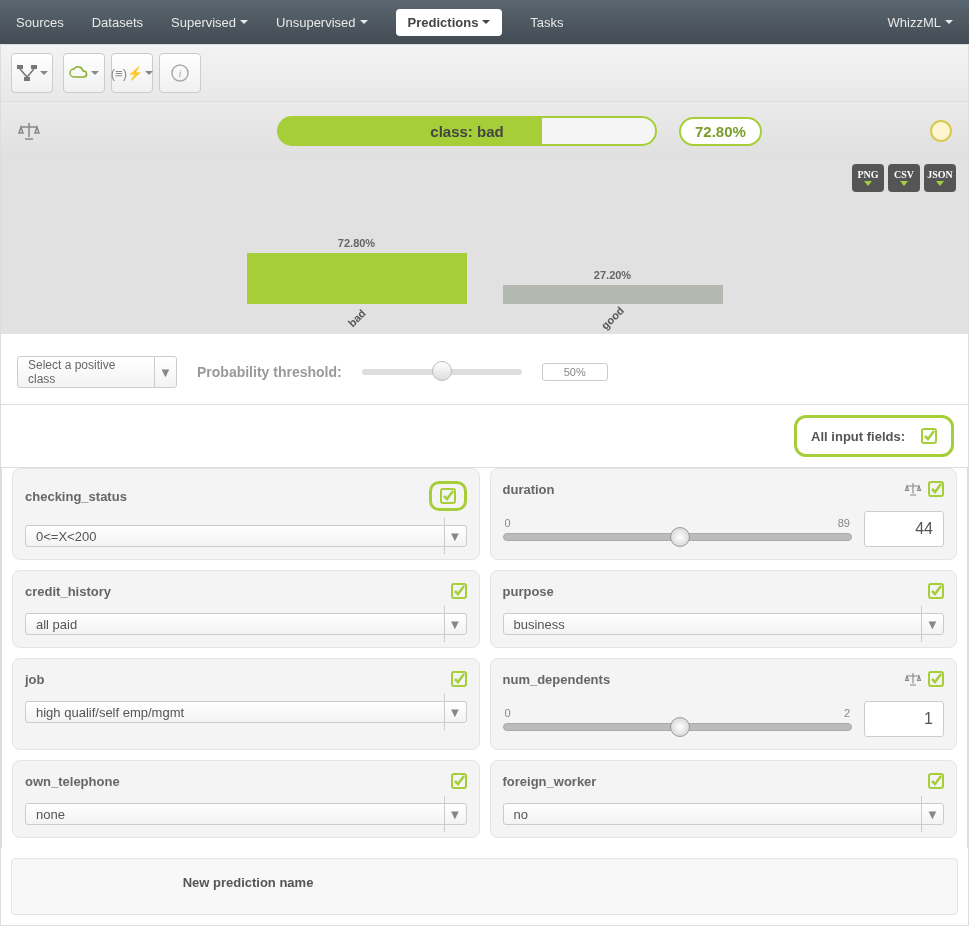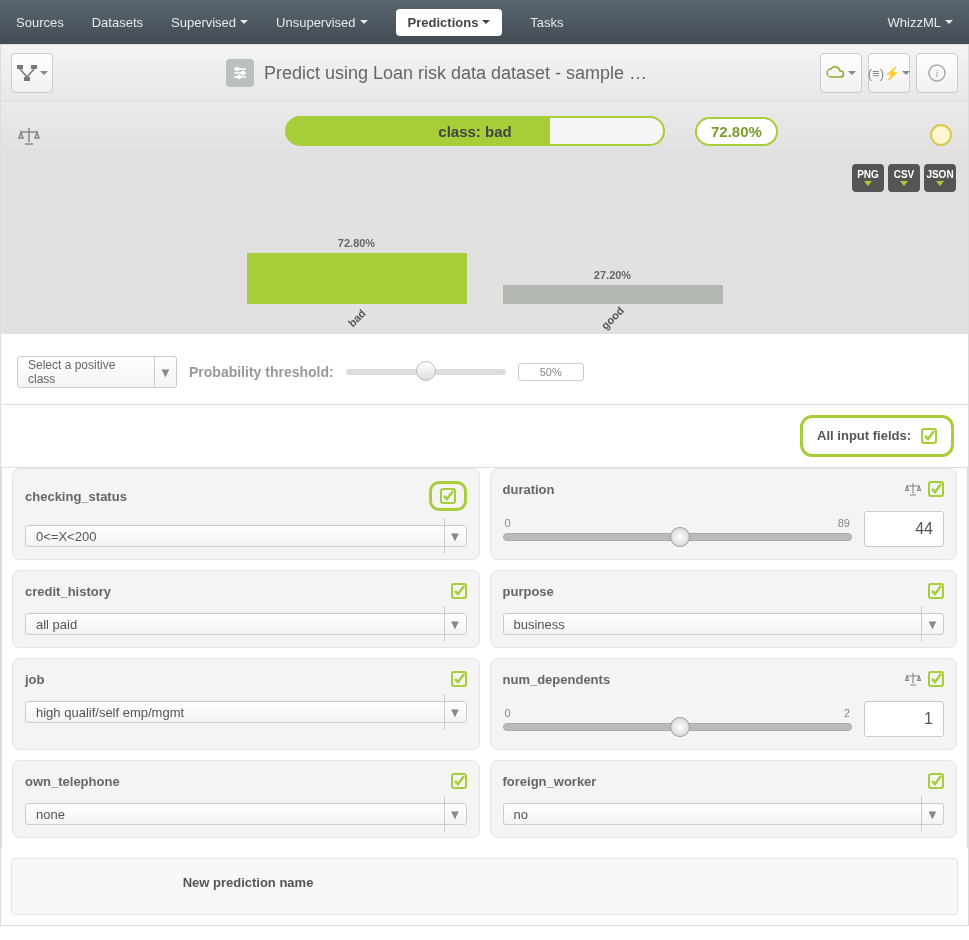--- a/index.html
+++ b/index.html
@@ -12,50 +12,50 @@
 .spacer { flex: 1; }
 .whizz { color: #e8e8e8; }
 
 .titlebar { height: 58px; background: linear-gradient(#f3f3f3,#e8e8e8); border: 1px solid #ddd; display: flex; align-items: center; padding: 0 10px; gap: 10px; }
 .tb-icon-btn { width: 42px; height: 40px; border: 1px solid #ccc; border-radius: 4px; background: linear-gradient(#fff,#f0f0f0); display: flex; align-items: center; justify-content: center; color: #888; }
 .tb-title { flex: 1; display: flex; align-items: center; justify-content: center; gap: 10px; font-size: 18px; color: #666; }
 .sq-icon { width: 28px; height: 28px; border-radius: 4px; background: #b8c1bf; display: inline-flex; align-items: center; justify-content: center; }
 .tb-right { display: flex; gap: 6px; }
 
 .pred-band { background: linear-gradient(#ebebeb,#e0e0e0); padding: 14px 16px 10px; border-left:1px solid #ddd; border-right:1px solid #ddd; }
-.pred-row { display: flex; align-items: flex-end; gap: 24px; }
+.pred-row { display: flex; align-items: center; gap: 16px; }
 .balance-icon { color: #888; }
 .pred-bar { flex: 0 0 380px; margin-left: 220px; height: 30px; border-radius: 15px; background: linear-gradient(to right, #a6ce39 70%, #f5f5f5 70%); border: 2px solid #a6ce39; display:flex; align-items:center; justify-content:center; color:#444; font-weight:bold; font-size:15px; position:relative; }
 .pred-pct { background:#fff; border:2px solid #a6ce39; border-radius:16px; padding:4px 14px; font-weight:bold; color:#7a9e2b; font-size:15px; margin-left:6px; }
 .collapse-btn { width:22px; height:22px; border-radius:50%; border:2px solid #d9c84f; background:#fdf6d0; margin-left:auto; }
 
 .chart-area { background: #e1e1e1; padding: 28px 16px 10px; border-left:1px solid #ddd; border-right:1px solid #ddd; position:relative; }
-.export-btns { position:absolute; top:8px; right:12px; display:flex; gap:4px; }
+.export-btns { position:absolute; top:8px; right:12px; display:flex; gap:4px;font-family:Liberation Serif, serif; }
 .export-btn { width:32px; height:28px; background:#555; color:#fff; border-radius:4px; font-size:10px; font-weight:bold; display:flex; flex-direction:column; align-items:center; justify-content:center; line-height:1; }
 .export-btn::after { content:""; width:0; height:0; border-left:4px solid transparent; border-right:4px solid transparent; border-top:5px solid #a6ce39; margin-top:1px; }
 
 .chart { display:flex; align-items:flex-end; justify-content:center; gap:36px; height:140px; }
 .bar-group { display:flex; flex-direction:column; align-items:center; }
 .bar-label-top { font-size:11px; color:#666; margin-bottom:4px; font-weight:bold; }
 .bar-rect { background:#a6ce39; }
 .bar-shaded { background:#b3b8b0; }
 .bar-label-bot { font-size:11px; color:#555; margin-top:8px; transform: rotate(-45deg); font-weight:bold; }
 
-.controls { border:1px solid #ddd; border-top:none; padding:22px 16px 16px; display:flex; align-items:center; gap:12px; }
+.controls { border:1px solid #ddd; border-top:none; padding:22px 16px 16px; display:flex; align-items:center; gap:20px; }
 .select-generic { height:32px; border:1px solid #ccc; border-radius:3px; background:linear-gradient(#fff,#f3f3f3); display:flex; align-items:center; }
 .select-generic .sel-text { padding:0 10px; flex:1; color:#666; font-size:12px; }
 .select-generic .sel-arr { width:22px; border-left:1px solid #ccc; height:32px; display:flex; align-items:center; justify-content:center; color:#888; }
 .pos-class { width:160px; }
 .prob-label { color:#999; font-size:14px;font-weight:bold; }
 .slider { position:relative; width:160px; height:6px; background:#ddd; border-radius:3px; }
 .slider-thumb { position:absolute; width:20px; height:20px; border-radius:50%; background:linear-gradient(#fff,#ddd); border:1px solid #bbb; top:-8px; }
 .slider-pct { border:1px solid #ccc; border-radius:3px; padding:2px 21px; font-size:11px; color:#888; }
 
 .all-fields { border:1px solid #ddd; border-top:none; padding:10px 14px; text-align:right; }
-.all-fields-box { display:inline-flex; gap:10px; border:3px solid #a6ce39; border-radius:12px; padding:10px 14px; }
+.all-fields-box { display:inline-flex; align-items:center; gap:16px; border:3px solid #a6ce39; border-radius:12px; padding:10px 14px; }
 
 .fields { display:grid; grid-template-columns: 1fr 1fr; gap:10px; padding:0 10px 10px; border-left:1px solid #ddd; border-right:1px solid #ddd; }
 .field { background:#f4f4f4; border:1px solid #e4e4e4; border-radius:8px; padding:12px; }
 .field-head { display:flex; align-items:center; margin-bottom:14px; }
 .field-name { font-weight:bold; font-size:13px; color:#666; }
 .field-icons { margin-left:auto; display:flex; gap:6px; align-items:center; }
 .highlight-box { border:3px solid #a6ce39; border-radius:10px; padding:4px 8px; display:inline-flex; }
 .field-select { height:22px; border:1px solid #ccc; border-radius:3px; background:linear-gradient(#fff,#f3f3f3); display:flex; align-items:center;justify-content:center; }
 .field-select .sel-text { flex:1; padding:0 10px; color:#555; font-size:13px; }
 .field-select .sel-arr { width:22px; border-left:1px solid #ccc; height:36px; display:flex; align-items:center; justify-content:center; color:#888; }
@@ -106,35 +106,20 @@
 <div class="titlebar">
   <div class="tb-icon-btn">
     <svg width="20" height="16" viewBox="0 0 20 16">
         <rect x="0" y="0" width="6" height="4" fill="#777"></rect>
         <rect x="14" y="0" width="6" height="4" fill="#777"></rect>
         <rect x="7" y="12" width="6" height="4" fill="#777"></rect>
         <path d="M3 4 L10 12 L17 4" stroke="#777" fill="none" stroke-width="1.5"></path>
       </svg>
     <span class="caret" style="margin-left:3px;color:#888"></span>
   </div>
-  <div class="tb-title">
-    <span class="sq-icon">
-      <svg width="16" height="16" viewBox="0 0 16 16">
-          <g stroke="#fff" stroke-width="1.5">
-            <line x1="2" y1="4" x2="14" y2="4"></line>
-            <line x1="2" y1="8" x2="14" y2="8"></line>
-            <line x1="2" y1="12" x2="14" y2="12"></line>
-            <circle cx="5" cy="4" r="1.5" fill="#fff"></circle>
-            <circle cx="11" cy="8" r="1.5" fill="#fff"></circle>
-            <circle cx="7" cy="12" r="1.5" fill="#fff"></circle>
-          </g>
-        </svg>
-    </span>
-    <span>Predict using Loan risk data dataset - sample …</span>
-  </div>
   <div class="tb-right">
     <div class="tb-icon-btn">
         <svg width="20" height="16" viewBox="0 0 20 16">
           <path d="M5 12 a4 4 0 0 1 0-8 a5 5 0 0 1 9 2 a3 3 0 0 1 1 6 z" fill="none" stroke="#8bb02c" stroke-width="1.5"></path>
         </svg>
         <span class="caret" style="margin-left:2px;color:#888"></span>
       </div>
     <div class="tb-icon-btn">
         <span style="font-size:13px;color:#888">(≡)⚡</span>
         <span class="caret" style="margin-left:2px;color:#888"></span>

